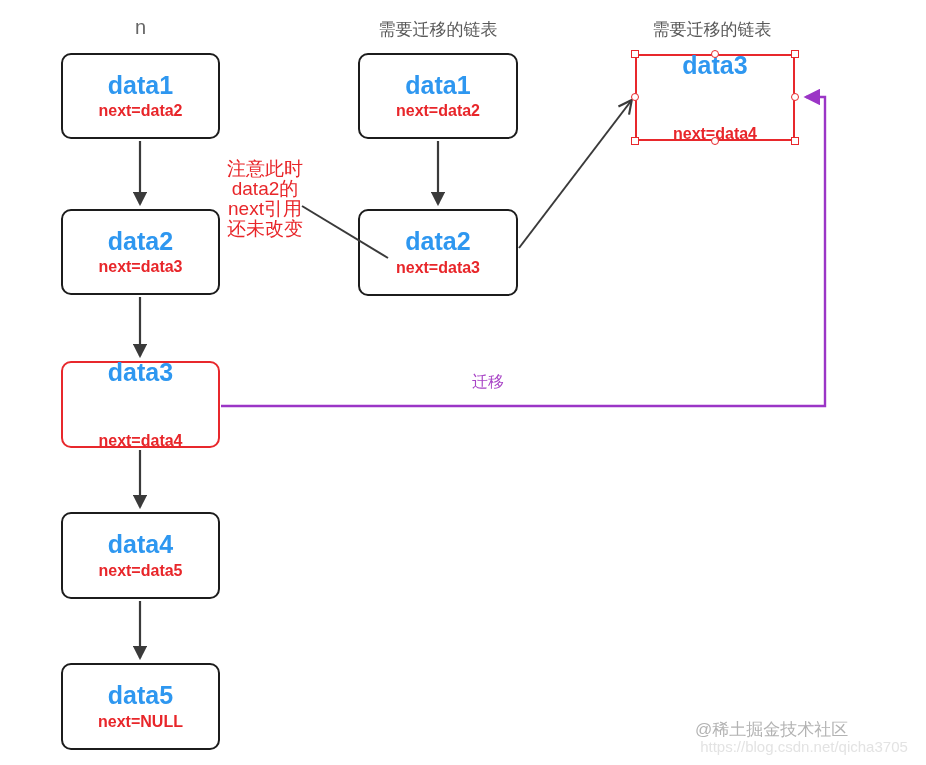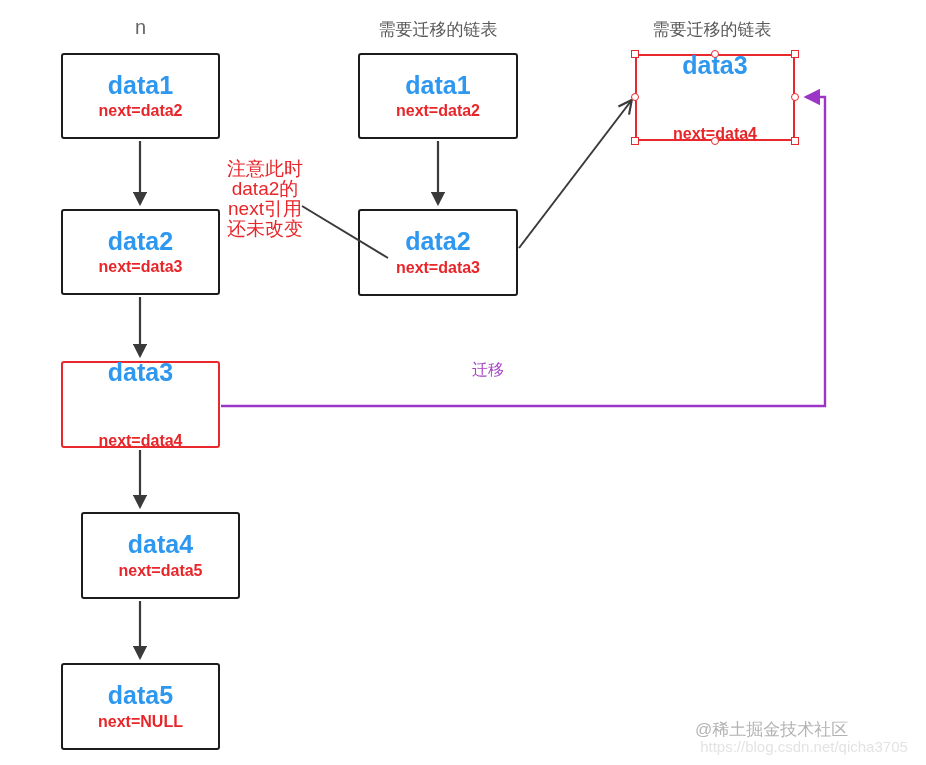--- a/index.html
+++ b/index.html
@@ -1,35 +1,35 @@
 <!DOCTYPE html>
 <html><head>
 <meta charset="utf-8">
 <style>
   html,body{margin:0;padding:0;background:#fff;}
   .canvas{
     position:relative;width:926px;height:765px;background:#ffffff;
     font-family:"Liberation Sans","DejaVu Sans",sans-serif;overflow:hidden;
   }
   .node{
-    position:absolute;background:#fff;border:2.5px solid #1c1c1c;border-radius:3px;
+    position:absolute;background:#fff;border:2.5px solid #1c1c1c;border-radius:10px;
     display:flex;flex-direction:column;align-items:center;justify-content:center;
     gap:3px;box-sizing:border-box;z-index:1;
   }
   .node.red{border-color:#e8282c;gap:46px;}
   .node-title{font-size:25px;font-weight:600;color:#2e97f0;line-height:1.1;}
   .node-next{font-size:16px;color:#e8262a;line-height:1.1;font-weight:bold;}
   .col-header{position:absolute;color:#595959;font-size:17px;text-align:center;z-index:1;}
   .connectors{position:absolute;left:0;top:0;z-index:2;pointer-events:none;}
   .annotation{
     position:absolute;left:224px;top:159px;width:82px;text-align:center;
     color:#e8262a;font-size:19px;line-height:20px;z-index:2;
   }
   .migrate-label{
-    position:absolute;left:450px;top:360px;width:76px;text-align:center;
+    position:absolute;left:450px;top:372px;width:76px;text-align:center;
     color:#a844c6;font-size:16px;z-index:2;
   }
   .handle{position:absolute;width:8px;height:8px;background:#fff;border:1.5px solid #e8282c;
     box-sizing:border-box;transform:translate(-50%,-50%);z-index:3;}
   .handle.ci{border-radius:50%;}
   .watermark-1{
     position:absolute;left:695px;top:718px;width:212px;
     color:#b3b3b3;font-size:17px;z-index:1;
   }
   .watermark-2{
@@ -51,21 +51,21 @@
     <div class="node-next">next=data2</div>
   </div>
   <div class="node" style="left:61px;top:209px;width:159px;height:86px;">
     <div class="node-title">data2</div>
     <div class="node-next">next=data3</div>
   </div>
   <div class="node red" style="left:61px;top:361px;width:159px;height:87px;">
     <div class="node-title">data3</div>
     <div class="node-next">next=data4</div>
   </div>
-  <div class="node" style="left:61px;top:512px;width:159px;height:87px;margin-left:20px;">
+  <div class="node" style="left:61px;top:512px;width:159px;height:87px;">
     <div class="node-title">data4</div>
     <div class="node-next">next=data5</div>
   </div>
   <div class="node" style="left:61px;top:663px;width:159px;height:87px;">
     <div class="node-title">data5</div>
     <div class="node-next">next=NULL</div>
   </div>
 
   <div class="node" style="left:358px;top:53px;width:160px;height:86px;">
     <div class="node-title">data1</div>

